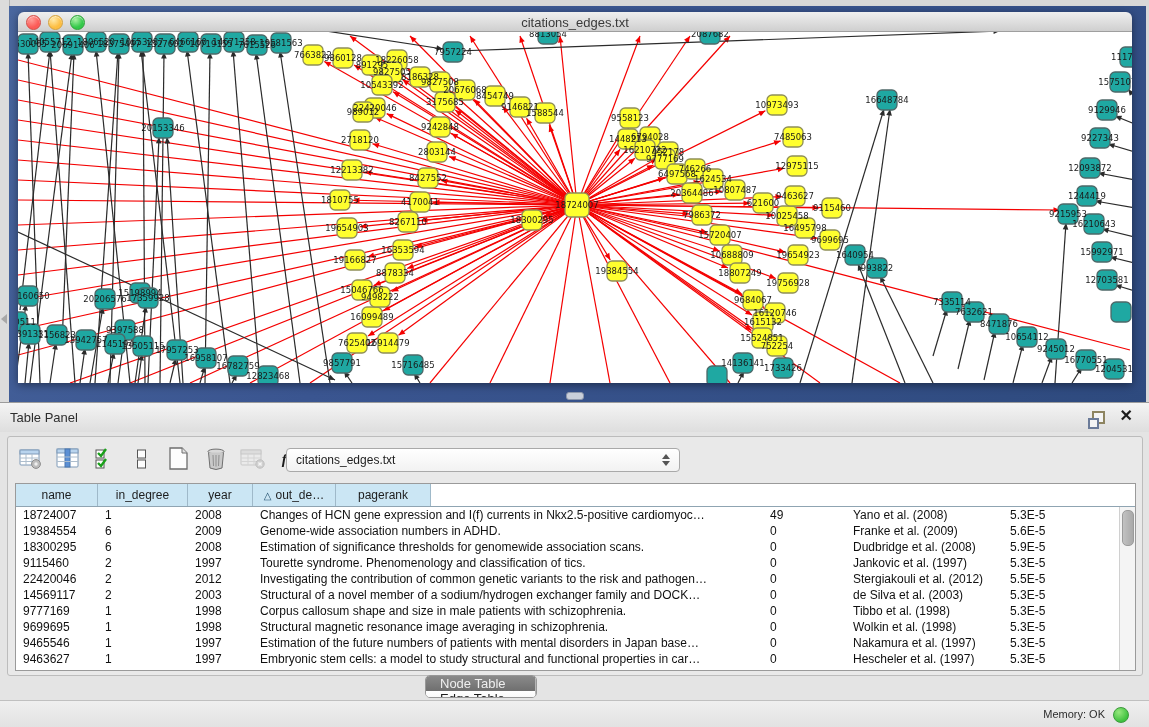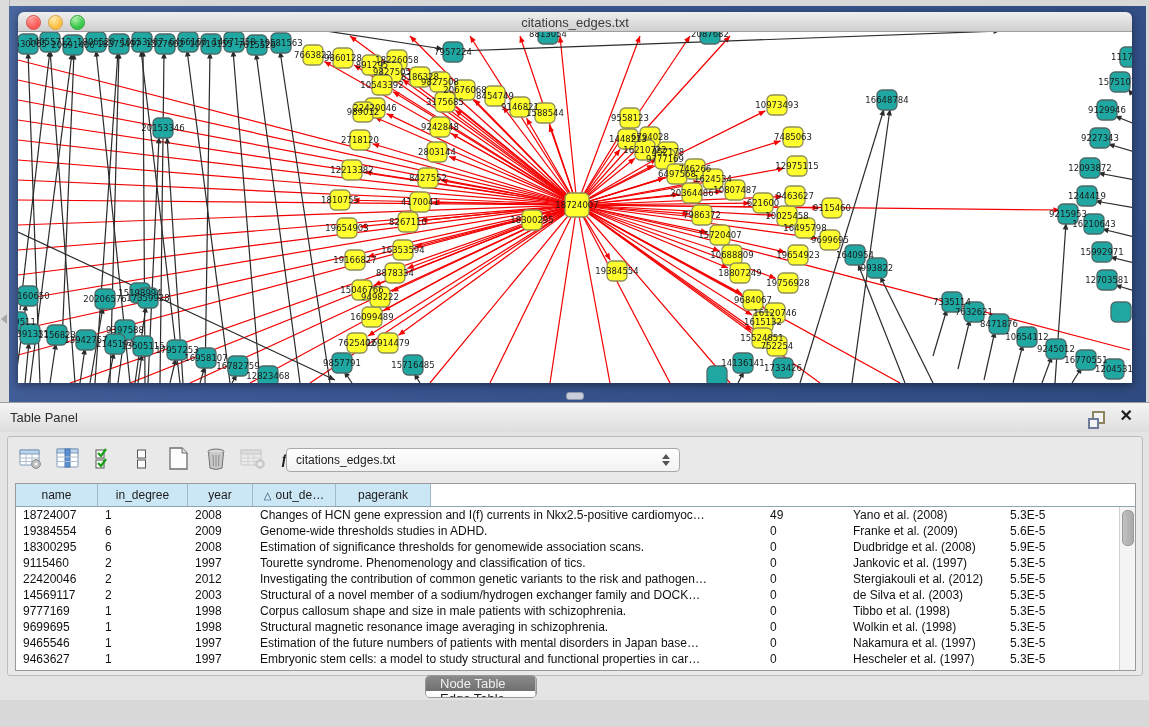--- a/index.html
+++ b/index.html
@@ -731,21 +731,21 @@
               <div class="td" style="width: 65px;">2008</div>
               <div class="td" style="width: 510px;">Changes of HCN gene expression and I(f) currents in Nkx2.5-positive cardiomyoc…</div>
               <div class="td" style="width: 83px;">49</div>
               <div class="td" style="width: 157px;">Yano et al. (2008)</div>
               <div class="td" style="width: 95px;">5.3E-5</div>
             </div>
             <div class="trow">
               <div class="td" style="width: 82px;">19384554</div>
               <div class="td" style="width: 90px;">6</div>
               <div class="td" style="width: 65px;">2009</div>
-              <div class="td" style="width: 510px;">Genome-wide thresholds studies in ADHD.</div>
+              <div class="td" style="width: 510px;">Genome-wide association numbers in ADHD.</div>
               <div class="td" style="width: 83px;">0</div>
               <div class="td" style="width: 157px;">Franke et al. (2009)</div>
               <div class="td" style="width: 95px;">5.6E-5</div>
             </div>
             <div class="trow">
               <div class="td" style="width: 82px;">18300295</div>
               <div class="td" style="width: 90px;">6</div>
               <div class="td" style="width: 65px;">2008</div>
               <div class="td" style="width: 510px;">Estimation of significance thresholds for genomewide association scans.</div>
               <div class="td" style="width: 83px;">0</div>
@@ -822,13 +822,17 @@
       </div>
     </div>
 
     <div class="tabs" id="tabs">
         <div class="tab selected">Node Table</div>
         <div class="tab">Edge Table</div>
         <div class="tab">Network Table</div>
       </div>
   </div>
 
+  <div class="status-bar">
+    <div class="memory">Memory: OK</div>
+    <div class="mem-dot"></div>
+  </div>
 </div>
 
 </body></html>

